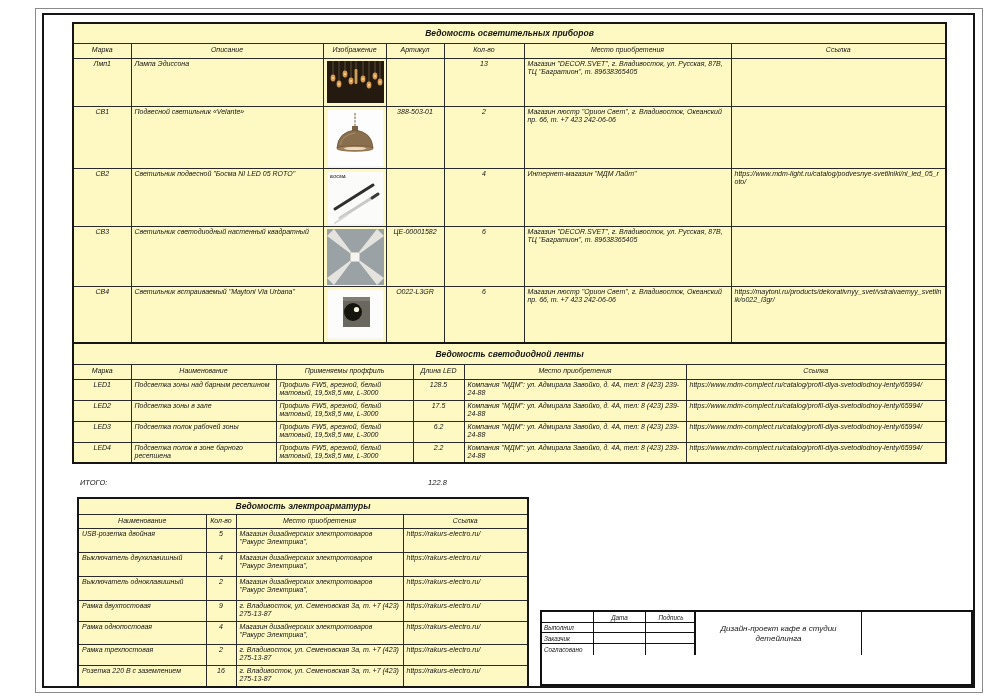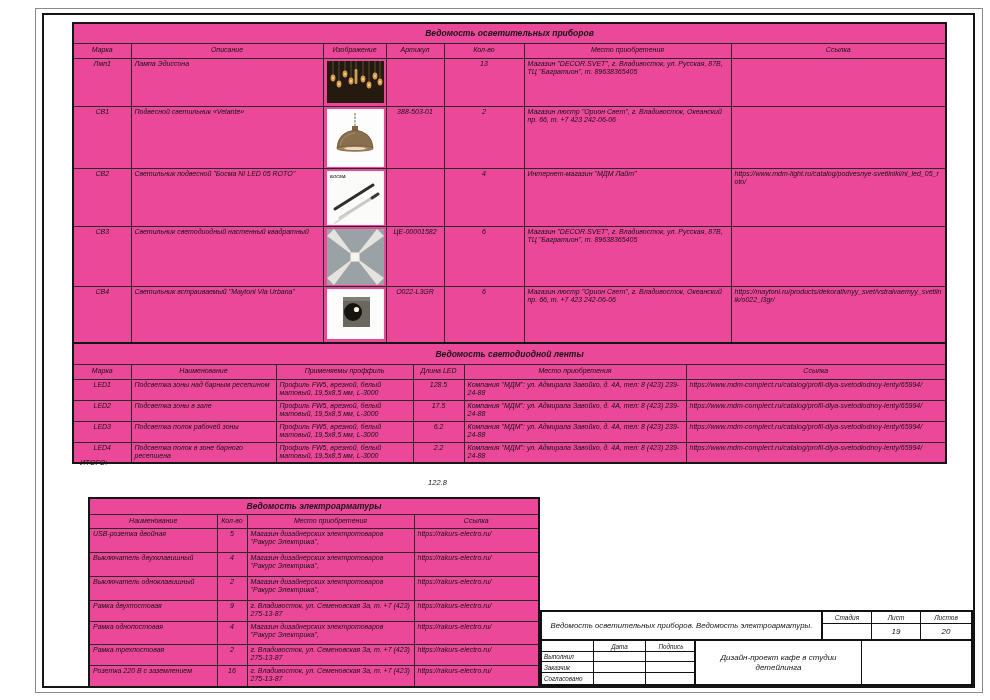--- a/index.html
+++ b/index.html
@@ -1,27 +1,27 @@
 <!DOCTYPE html>
 <html><head>
 <meta charset="utf-8">
 <style>
   html,body{margin:0;padding:0;background:#ffffff;}
   body{width:990px;height:700px;position:relative;font-family:"Liberation Sans",sans-serif;font-style:italic;color:#141414;}
   .outerline{position:absolute;left:35px;top:8px;width:946px;height:683px;border:1px solid #8a8a8a;}
   .frame{position:absolute;left:42px;top:13px;width:929px;height:671px;border:2px solid #151515;}
-  table.t{position:absolute;border-collapse:collapse;table-layout:fixed;background:#ec4899;border:2px solid #151515;}
+  table.t{position:absolute;border-collapse:collapse;table-layout:fixed;background:#fef9c3;border:2px solid #151515;}
   table.t td{border:1px solid #2a2a2a;font-size:7px;line-height:8.5px;padding:1px 3px;vertical-align:top;overflow:hidden;}
   tr.ttl td{text-align:center;font-weight:bold;font-size:8.5px;vertical-align:middle;}
   tr.hdr td{text-align:center;vertical-align:middle;padding:0 1px;}
   .c{text-align:center;}
   .lnk{overflow-wrap:anywhere;word-break:break-all;}
   .imgcell{padding:1px;}
   .ph{display:block;margin:1px auto 0;}
-  .itogo{position:absolute;left:62px;top:458px;font-size:7.5px;padding-left:18px;}
+  .itogo{position:absolute;left:62px;top:478px;font-size:7.5px;padding-left:18px;}
   .itogoval{position:absolute;left:412px;top:478px;width:51px;text-align:center;font-size:7.5px;}
   
   .stamp{position:absolute;left:540px;top:610px;width:433px;height:76px;border:2px solid #111;box-sizing:border-box;background:#fff;}
   .sr1{display:grid;grid-template-columns:281px 49px 49px 50px;height:27px;border-bottom:2px solid #111;}
   .sr1 .doc{display:flex;align-items:center;justify-content:center;font-size:7.8px;text-align:center;border-right:2px solid #111;padding:0 4px;}
   .mini{display:flex;flex-direction:column;border-right:1px solid #111;}
   .mini:last-child{border-right:none;}
   .mini .lab{height:11px;border-bottom:1px solid #111;font-size:6.5px;display:flex;align-items:center;justify-content:center;}
   .mini .val{flex:1;font-size:8px;display:flex;align-items:center;justify-content:center;}
   .sr2{display:grid;grid-template-columns:154px 166px 109px;height:43px;}
@@ -234,21 +234,21 @@
     <td>Профиль FW5, врезной, белый матовый, 19,5х8,5 мм, L-3000</td>
     <td class="c">2.2</td>
     <td>Компания "МДМ": ул. Адмирала Завойко, д. 4А, тел: 8 (423) 239-24-88</td>
     <td class="lnk">https://www.mdm-complect.ru/catalog/profil-dlya-svetodiodnoy-lenty/65994/</td>
   </tr>
 </tbody>
   </table>
 <div class="itogo">ИТОГО:</div>
 <div class="itogoval">122.8</div>
 
-<table class="t" style="left:88px;top:497px;width:450px;padding-left:11px;">
+<table class="t" style="left:77px;top:497px;width:450px;padding-left:11px;">
   <colgroup>
       <col style="width:128px">
       <col style="width:30px">
       <col style="width:167px">
       <col style="width:125px">
     </colgroup>
   <tbody>
       <tr class="ttl" style="height:16px">
         <td colspan="4">Ведомость электроарматуры</td>
       </tr>
@@ -297,35 +297,20 @@
   <tr style="height:22px">
     <td>Розетка 220 В с заземлением</td>
     <td class="c">16</td>
     <td>г. Владивосток, ул. Семеновская 3а, т. +7 (423) 275-13-87</td>
     <td class="lnk">https://rakurs-electro.ru/</td>
   </tr>
 </tbody>
   </table>
 
 <div class="stamp">
-  <div class="sr1">
-    <div class="doc">Ведомость осветительных приборов. Ведомость электроарматуры.</div>
-    <div class="mini">
-      <div class="lab">Стадия</div>
-      <div class="val"></div>
-    </div>
-    <div class="mini">
-      <div class="lab">Лист</div>
-      <div class="val">19</div>
-    </div>
-    <div class="mini">
-      <div class="lab">Листов</div>
-      <div class="val">20</div>
-    </div>
-  </div>
   <div class="sr2">
     <div class="zoneA">
       <div class="za"></div>
       <div class="za cc">Дата</div>
       <div class="za cc noR">Подпись</div>
       <div class="za">Выполнил</div>
       <div class="za"></div>
       <div class="za noR"></div>
       <div class="za">Заказчик</div>
       <div class="za"></div>

